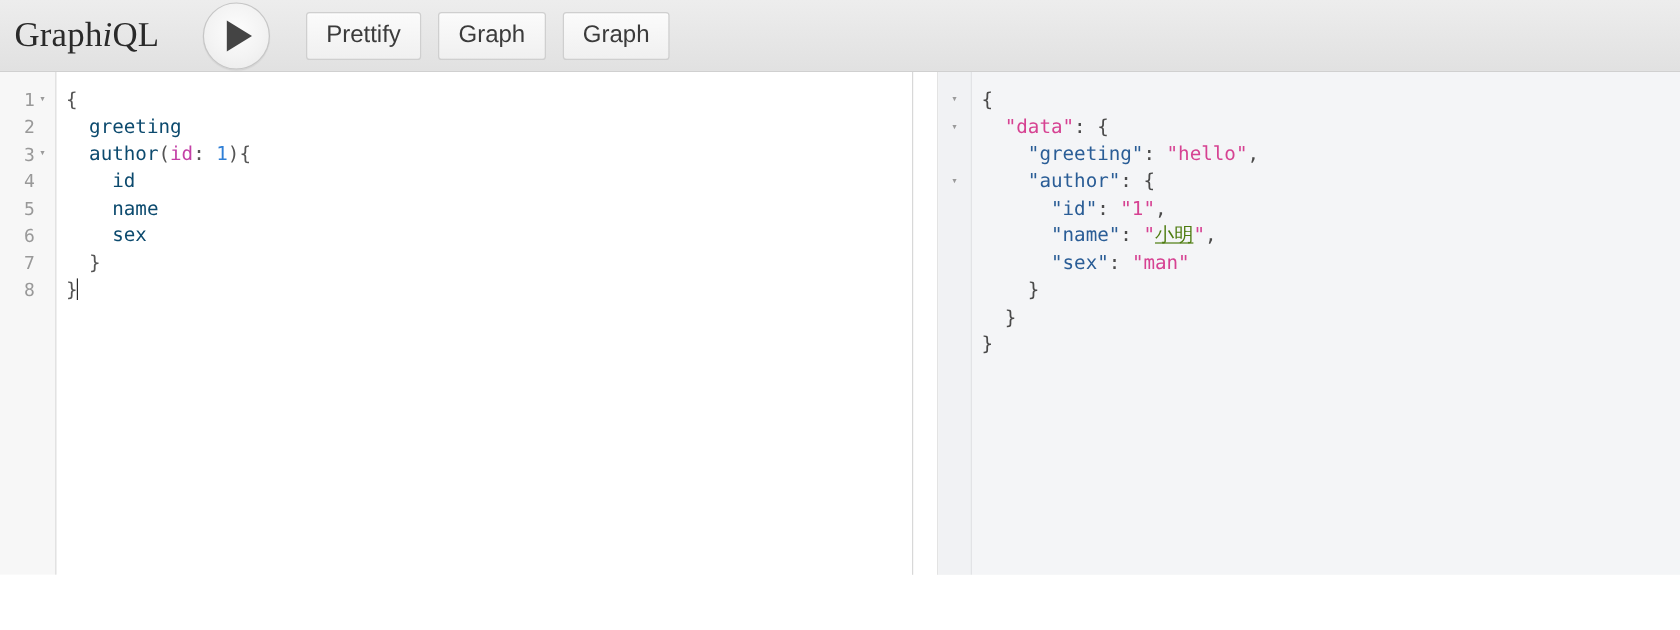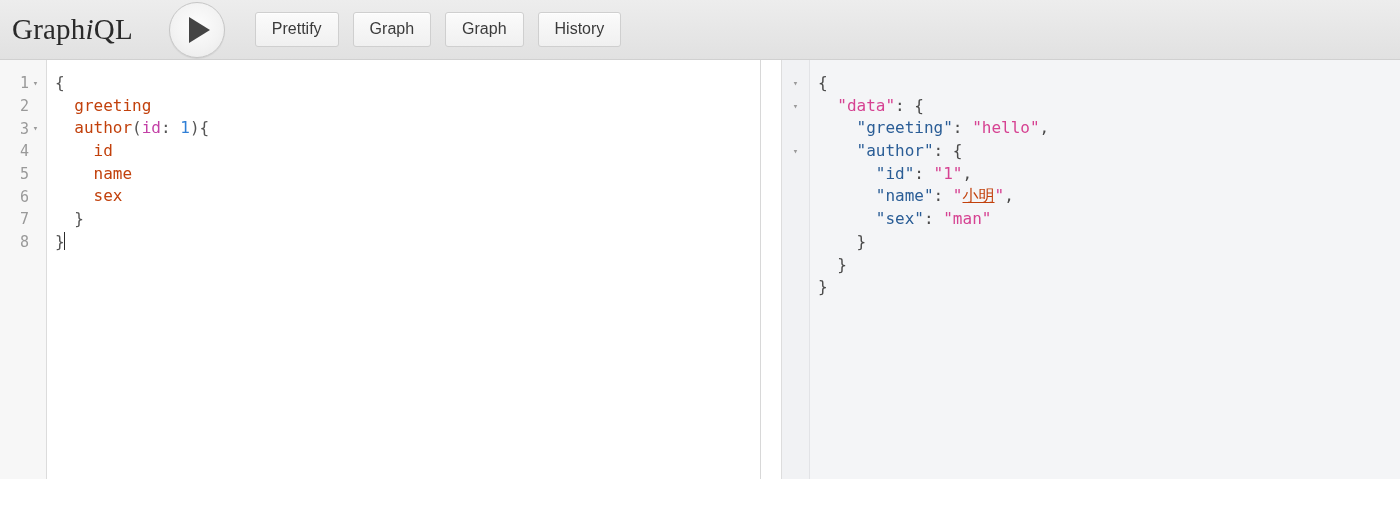--- a/index.html
+++ b/index.html
@@ -79,21 +79,21 @@
   }
 
   .toolbar-buttons {
     margin-left: 30px;
     display: flex;
     align-items: center;
     gap: 14px;
   }
   .tb-button {
     font-family: "Liberation Sans", sans-serif;
-    font-size: 16px;
+    font-size: 20px;
     color: #3b3b3b;
     background: linear-gradient(#fbfbfb, #f0f0f0);
     border: 1px solid #cfcfcf;
     border-radius: 3px;
     padding: 7px 16px 9px 16px;
     line-height: 1.1;
     cursor: pointer;
     white-space: nowrap;
     box-shadow: 0 1px 0 rgba(255,255,255,0.8) inset;
   }
@@ -198,30 +198,30 @@
     white-space: pre;
     cursor: text;
   }
   .code .line {
     height: 22.7px;
     white-space: pre;
   }
 
   
   .t-punct  { color: #555555; }
-  .t-field  { color: #c2410c; margin-top: 20px; }
+  .t-field  { color: #0c4a6e; margin-top: 20px; }
   .t-arg    { color: #c340a6; }
   .t-num    { color: #2f7fd6; }
 
   
   .r-punct  { color: #4a4a4a; }
   .r-key    { color: #2a5d96; }
   .r-topkey { color: #d64292; }
   .r-str    { color: #d64292; }
-  .r-str-cjk{ color: #c2410c; text-decoration: underline; }
+  .r-str-cjk{ color: #4d7c0f; text-decoration: underline; }
 
   .caret {
     display: inline-block;
     width: 1px;
     height: 18px;
     background: #2b2b2b;
     vertical-align: -3px;
     margin-left: -1px;
   }
 </style>
@@ -237,21 +237,20 @@
     <div class="exec-wrap">
       <div class="exec-button">
         <div class="exec-triangle"></div>
       </div>
     </div>
 
     <div class="toolbar-buttons" id="toolbar-buttons">
         <div class="tb-button">Prettify</div>
         <div class="tb-button">Graph</div>
         <div class="tb-button">Graph</div>
-        <div class="tb-button">History</div>
       </div>
   </div>
 
   <div class="main">
 
     <div class="pane query-pane">
       <div class="gutter query-gutter" id="query-gutter">
           <div class="gutter-row">
             <span class="lnum">1</span>
             <span class="fold">▾</span>

